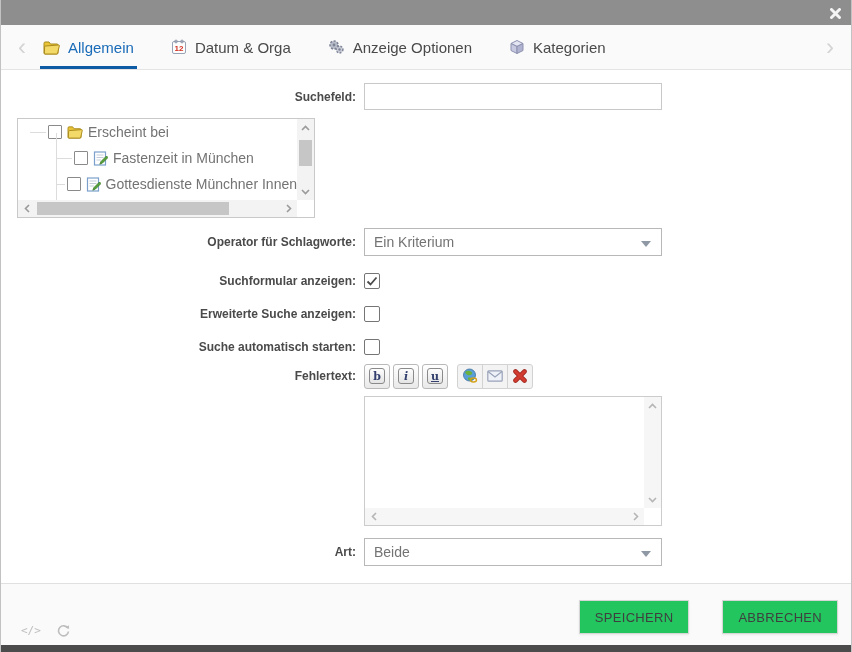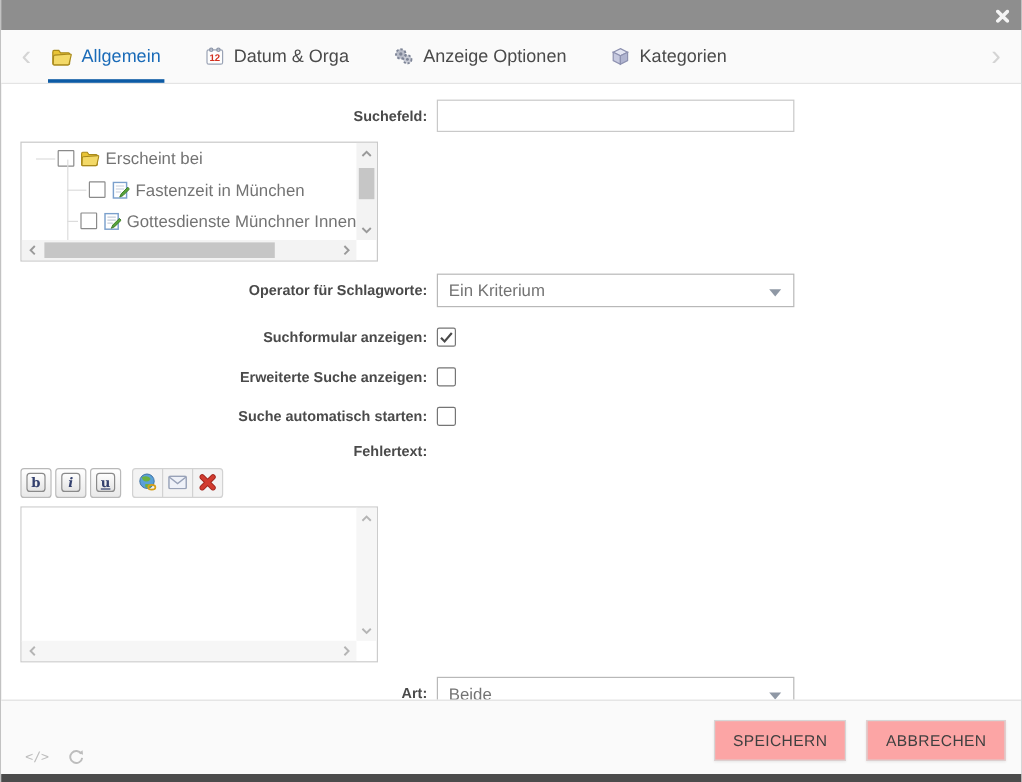--- a/index.html
+++ b/index.html
@@ -103,23 +103,23 @@
   .textbox textarea { position:absolute; top:0; left:0; width:280px; height:112px;
                       border:none; resize:none; outline:none; font-family:"Liberation Sans",sans-serif;
                       font-size:14px; color:#444; padding:4px 6px; }
   .textbox .vscroll { background:#f6f6f6; }
   .textbox .hscroll { background:#f6f6f6; }
 
   
   .footer { position:absolute; left:0; right:0; bottom:7px; height:62px; background:#fafafa;
             border-top:1px solid #e0e0e0; }
   .footer-buttons { position:absolute; top:16px; right:13px; display:flex; gap:17px; }
-  .btn { height:34px; padding:0 15px; background:#fca5a5; border:1px solid #d6d6d6;
+  .btn { height:34px; padding:0 15px; background:#22c55e; border:1px solid #d6d6d6;
          box-shadow:0 1px 2px rgba(0,0,0,0.08); font-family:"Liberation Sans",sans-serif;
-         font-size:13px; color:#3f3f3f; letter-spacing:0.3px; cursor:pointer; }
+         font-size:13px; color:#3f3f3f; letter-spacing:0.3px; cursor:pointer;margin-left:16px; }
   .footer-icons { position:absolute; left:20px; bottom:8px; display:flex; gap:16px;
                   align-items:center; }
   .code-glyph { font-family:"DejaVu Sans Mono", monospace; font-size:11px; color:#bdbdbd;
                 cursor:pointer; }
   .bottombar { position:absolute; left:0; right:0; bottom:0; height:7px; background:#4b4b4b; }
 </style>
 </head>
 <body>
 
 <div class="window">
@@ -271,21 +271,21 @@
           
         </div>
       </div>
       <div class="row" style="margin-bottom:8px;">
         <div class="lbl">Suche automatisch starten:</div>
         <div class="checkbox">
           
         </div>
       </div>
 
-      <div class="row top" style="margin-bottom:12px;flex-direction:column;">
+      <div class="row top" style="margin-bottom:12px;">
         <div class="lbl" style="line-height:26px;">Fehlertext:</div>
         <div>
           <div class="fmt-toolbar">
             <div class="tb-btn">
               <span class="keycap">b</span>
             </div>
             <div class="tb-btn">
               <span class="keycap it">i</span>
             </div>
             <div class="tb-btn">

